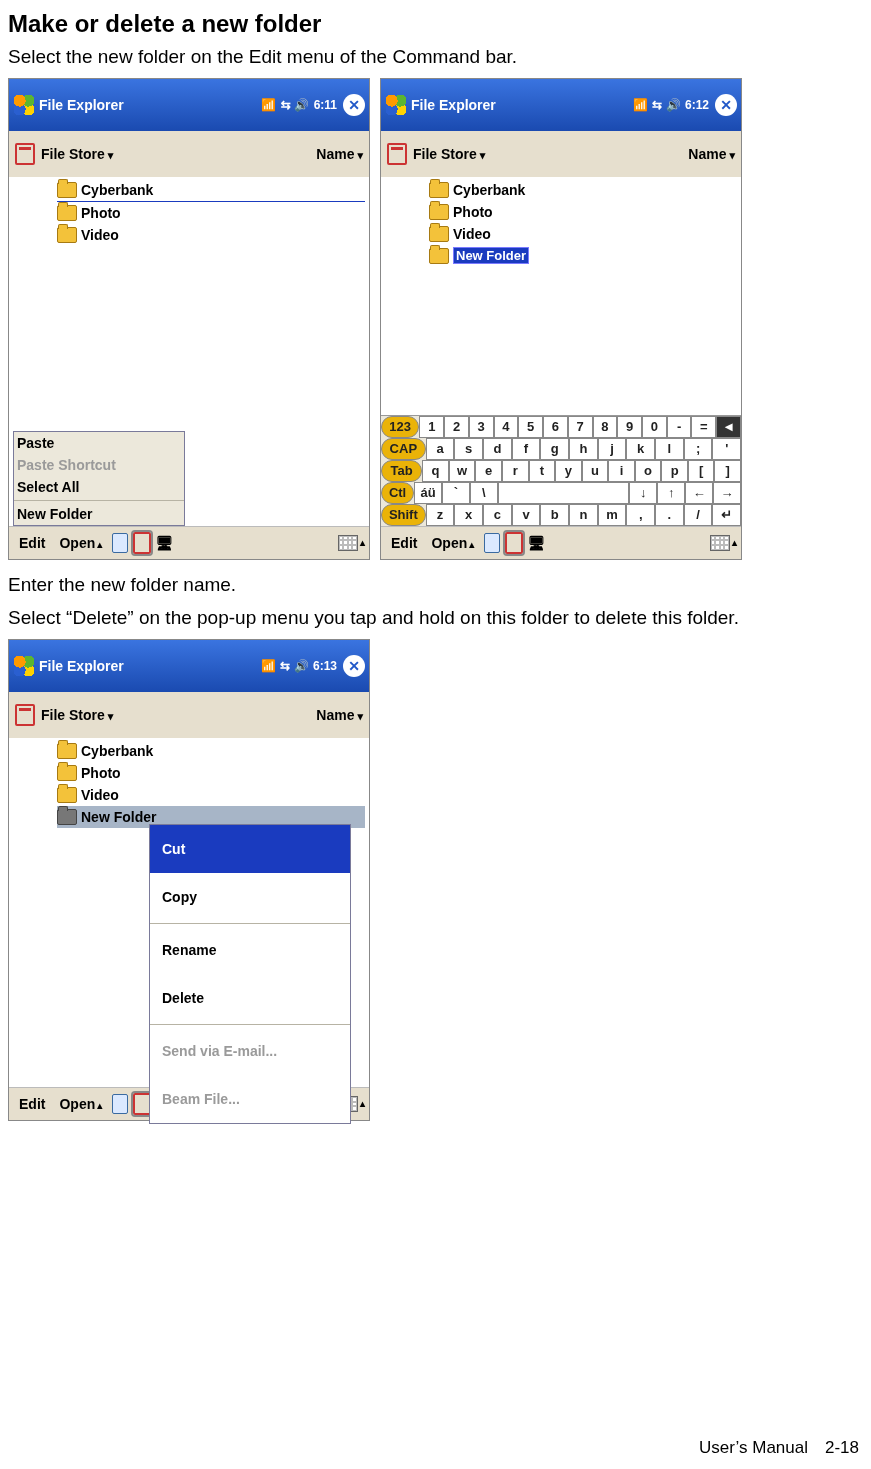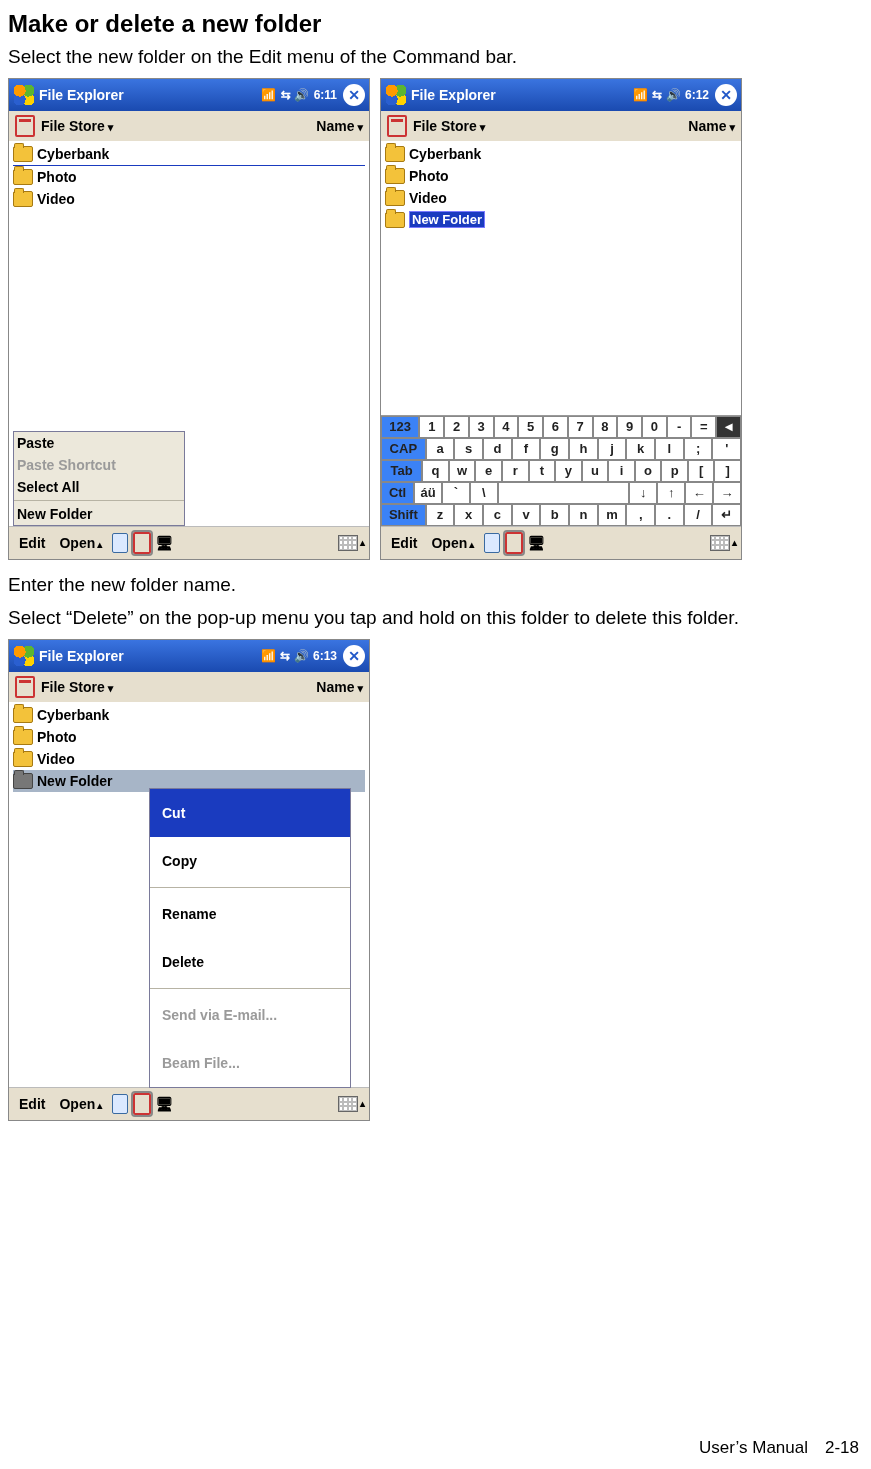--- a/index.html
+++ b/index.html
@@ -35,21 +35,21 @@
     font-size: 14px;
     color: #000;
   }
   .titlebar {
     background: #2158c8;
     background: linear-gradient(to bottom,#3a74e0,#1a4ab0);
     color: #fff;
     display: flex;
     align-items: center;
     height: 32px;
-    padding: 0 4px;
+    padding: 10px 4px;
     font-weight: bold;
   }
   .titlebar .start-icon {
     width: 22px; height: 22px;
     background: radial-gradient(circle at 30% 30%, #ff9a00 6px, transparent 6px),
                 radial-gradient(circle at 70% 30%, #5cb531 6px, transparent 6px),
                 radial-gradient(circle at 30% 70%, #2a5fd0 6px, transparent 6px),
                 radial-gradient(circle at 70% 70%, #ffd200 6px, transparent 6px);
     margin-right: 4px;
   }
@@ -72,21 +72,21 @@
     align-items: center;
     justify-content: center;
     font-weight: bold;
     margin-left: 6px;
   }
   .toolbar {
     background: #e6dfce;
     height: 30px;
     display: flex;
     align-items: center;
-    padding: 0 6px;
+    padding: 8px 6px;
     font-weight: bold;
   }
   .toolbar .sd-icon {
     width: 16px; height: 18px;
     border: 2px solid #c33;
     border-radius: 2px;
     position: relative;
     margin-right: 6px;
   }
   .toolbar .sd-icon::after {
@@ -101,20 +101,21 @@
     flex: 1;
     background: #fff;
     padding: 2px 4px;
   }
   .filerow {
     display: flex;
     align-items: center;
     height: 22px;
     gap: 4px;
     font-weight: bold;
+    margin-left: 44px;
   }
   .folder-icon {
     width: 18px; height: 14px;
     background: #f3c23a;
     border: 1px solid #a77a12;
     border-radius: 2px;
     position: relative;
   }
   .folder-icon::before {
     content:"";
@@ -198,21 +199,21 @@
   .osk-key {
     flex:1;
     border:1px solid #888;
     background:#fff;
     display:flex;align-items:center;justify-content:center;
     font-size:13px;
     font-weight:bold;
     color:#222;
     min-width:0;
   }
-  .osk-key.label { flex:1.6; background:#3b82f6; }
+  .osk-key.label { flex:1.6; background:#eab308;border-radius:11px; }
 
   
   .ctxmenu {
     position:absolute;
     background:#fff;
     border:1px solid #7a7a9a;
     width:200px;
     font-weight:bold;
   }
   .ctxmenu .mi {

